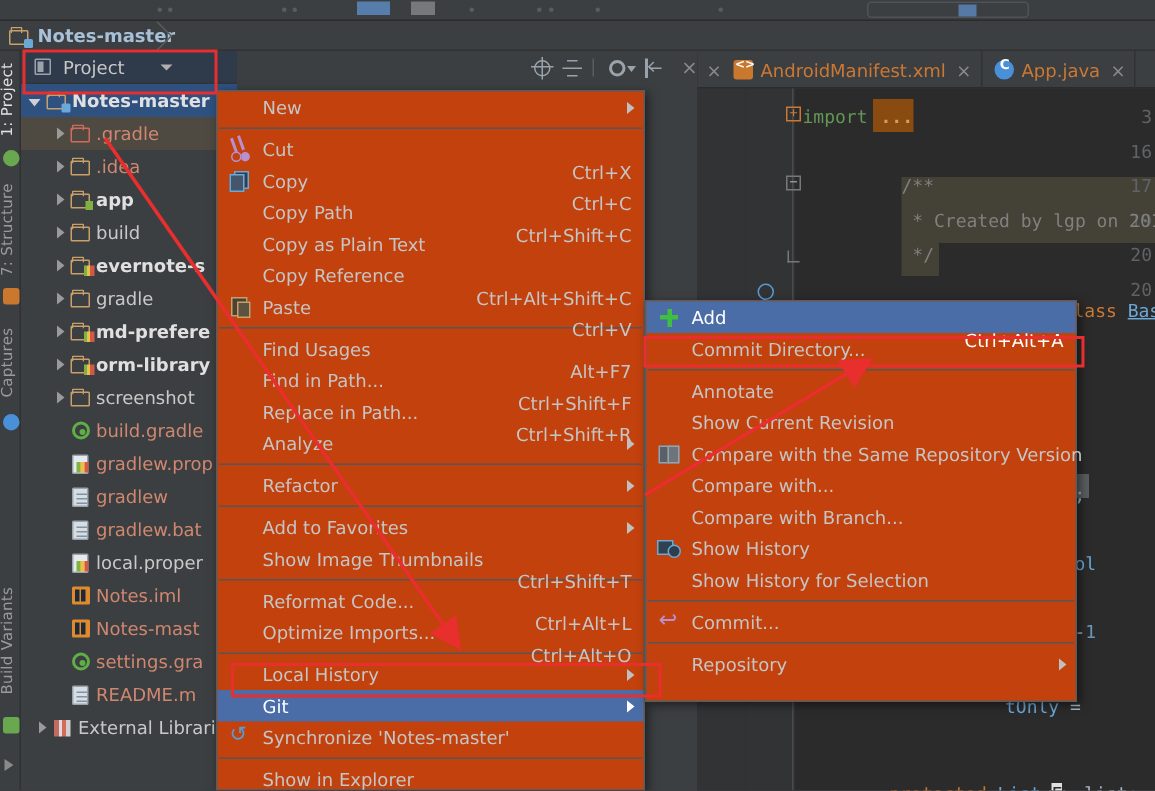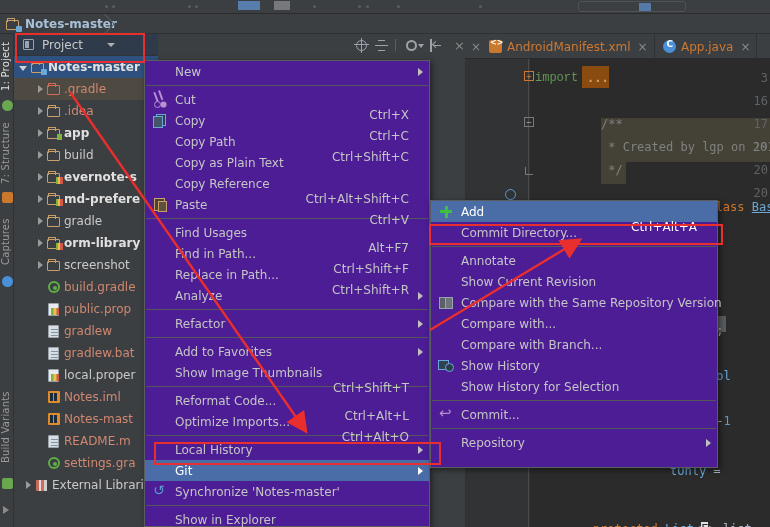--- a/index.html
+++ b/index.html
@@ -125,32 +125,32 @@
   .gradle-ico:after{content:"";position:absolute;left:3px;top:3px;width:4px;height:4px;
     border-radius:50%;background:#5fae46;}
   .iml-ico{position:absolute;left:1px;top:0;width:12px;height:12px;background:#e08a2e;border-radius:1px;}
   .iml-ico:after{content:"";position:absolute;left:2px;top:2px;width:3px;height:8px;background:#1c2a3a;
     box-shadow:4px 0 0 #1c2a3a;}
   .lib-ico{position:absolute;left:1px;top:1px;width:11px;height:11px;background:
     linear-gradient(to right,#c46a5e 0 3px,#dcdcdc 3px 5px,#d46a5a 5px 8px,#cfcfcf 8px 11px);}
 
   
   .menu {
-    position: absolute; background: #4c1d95; border: 1px solid #5a5d5f;
+    position: absolute; background: #c2410c; border: 1px solid #5a5d5f;
     box-shadow: 2px 2px 6px rgba(0,0,0,.5);
   }
   #main-menu { left: 144px; top: 60px; width: 286px; height: 467px; }
   #sub-menu  { left: 430px; top: 200px; width: 288px; height: 268px; }
   .mi {
     position: relative; height: 21px; display: flex; align-items: center;
     padding-left: 30px; font-size: 12px; color: #c5c5c5; white-space: nowrap;
   }
   .mi.sel { background: #4a6da7; color: #ffffff; }
   .mi .sc {
-    position: absolute; right: 20px; font-size: 12px; color: #c5c5c5; margin-top: 30px;
+    position: absolute; right: 8px; font-size: 12px; color: #c5c5c5; margin-top: 30px;
   }
   .mi.sel .sc { color: #ffffff; }
   .mi .sub-arrow {
     position: absolute; right: 6px; top: 7px;
     width: 0; height: 0; border-top: 4px solid transparent; border-bottom: 4px solid transparent;
     border-left: 5px solid #c0c0c0;
   }
   .mi.sel .sub-arrow { border-left-color: #ffffff; }
   .msep { height: 1px; background: #545759; margin: 3px 1px; }
   .mi .mico { position: absolute; left: 7px; top: 3px; width: 15px; height: 15px; }
@@ -199,21 +199,21 @@
   .java-ico:after{content:"C";position:absolute;left:3.5px;top:-1px;font-size:9px;color:#fff;font-weight:bold;}
   .code {
     position: absolute; left: 0; top: 25px; width: 305px; height: 468px;
     font-family: "DejaVu Sans Mono", "Liberation Mono", monospace; font-size: 12px;
   }
   .gutter { position: absolute; left: 0; top: 0; width: 32px; height: 468px; background: #313335; }
   .gutter2 { position: absolute; left: 32px; top: 0; width: 33px; height: 468px; background: #313335; }
   .lnum { position: absolute; right: 2px; color: #606366; font-size: 12px; text-align: right; width: 28px; }
   .cline { position: absolute; left: 70px; white-space: pre; color: #a9b7c6; }
   .kw { color: #cc7832; } .cmt { color: #808080; }
-  .num { color: #6897bb; } .grn { color: #629755; font-family: Liberation Mono, monospace; }
+  .num { color: #6897bb; } .grn { color: #629755; }
   .fold-line { position: absolute; left: 63px; top: 0; width: 1px; height: 468px; background: #4b4b4b; }
   .cm-block { position: absolute; background: #5a5440; opacity: .55; }
   .imp-hl { position: absolute; background: #8a4b11; }
   .sel-hl { position: absolute; background: #5a5d5f; }
 
   
   .anno { position: absolute; left: 0; top: 0; width: 770px; height: 527px; pointer-events: none; }
 </style>
 </head>
 <body>
@@ -326,37 +326,37 @@
             <span class="folder"></span>
             <span class="badge-bars"></span>
           </span>
           <span class="nm boldw">evernote-s</span>
         </div>
         <div class="row">
           <span style="width:12px;flex:0 0 auto"></span>
           <span class="twisty"></span>
           <span class="ico">
             <span class="folder"></span>
+          </span>
+          <span class="nm white">gradle</span>
+        </div>
+        <div class="row">
+          <span style="width:12px;flex:0 0 auto"></span>
+          <span class="twisty"></span>
+          <span class="ico">
+            <span class="folder"></span>
             <span class="badge-bars"></span>
           </span>
           <span class="nm boldw">md-prefere</span>
         </div>
         <div class="row">
           <span style="width:12px;flex:0 0 auto"></span>
           <span class="twisty"></span>
           <span class="ico">
             <span class="folder"></span>
-          </span>
-          <span class="nm white">gradle</span>
-        </div>
-        <div class="row">
-          <span style="width:12px;flex:0 0 auto"></span>
-          <span class="twisty"></span>
-          <span class="ico">
-            <span class="folder"></span>
             <span class="badge-bars"></span>
           </span>
           <span class="nm boldw">orm-library</span>
         </div>
         <div class="row">
           <span style="width:12px;flex:0 0 auto"></span>
           <span class="twisty"></span>
           <span class="ico">
             <span class="folder"></span>
           </span>
@@ -369,21 +369,21 @@
             <span class="gradle-ico"></span>
           </span>
           <span class="nm red">build.gradle</span>
         </div>
         <div class="row">
           <span style="width:12px;flex:0 0 auto"></span>
           <span class="twisty none"></span>
           <span class="ico">
             <span class="doc bars"></span>
           </span>
-          <span class="nm red">public.prop</span>
+          <span class="nm red">gradlew.prop</span>
         </div>
         <div class="row">
           <span style="width:12px;flex:0 0 auto"></span>
           <span class="twisty none"></span>
           <span class="ico">
             <span class="doc"></span>
           </span>
           <span class="nm red">gradlew</span>
         </div>
         <div class="row">
@@ -415,31 +415,31 @@
           <span class="twisty none"></span>
           <span class="ico">
             <span class="iml-ico"></span>
           </span>
           <span class="nm red">Notes-mast</span>
         </div>
         <div class="row">
           <span style="width:12px;flex:0 0 auto"></span>
           <span class="twisty none"></span>
           <span class="ico">
+            <span class="gradle-ico"></span>
+          </span>
+          <span class="nm red">settings.gra</span>
+        </div>
+        <div class="row">
+          <span style="width:12px;flex:0 0 auto"></span>
+          <span class="twisty none"></span>
+          <span class="ico">
             <span class="doc"></span>
           </span>
           <span class="nm red">README.m</span>
-        </div>
-        <div class="row">
-          <span style="width:12px;flex:0 0 auto"></span>
-          <span class="twisty none"></span>
-          <span class="ico">
-            <span class="gradle-ico"></span>
-          </span>
-          <span class="nm red">settings.gra</span>
         </div>
         <div class="row">
           <span class="twisty"></span>
           <span class="ico">
             <span class="lib-ico"></span>
           </span>
           <span class="nm white">External Librari</span>
         </div>
       </div>
   </div>

